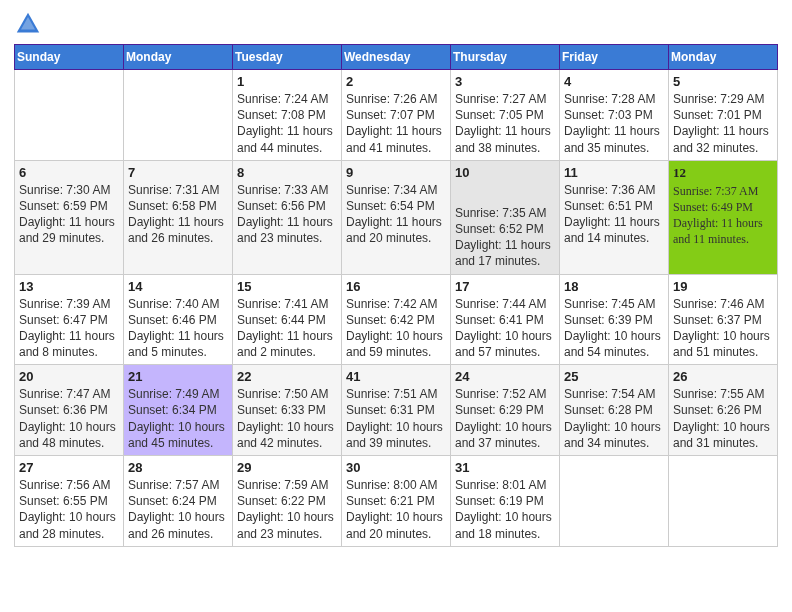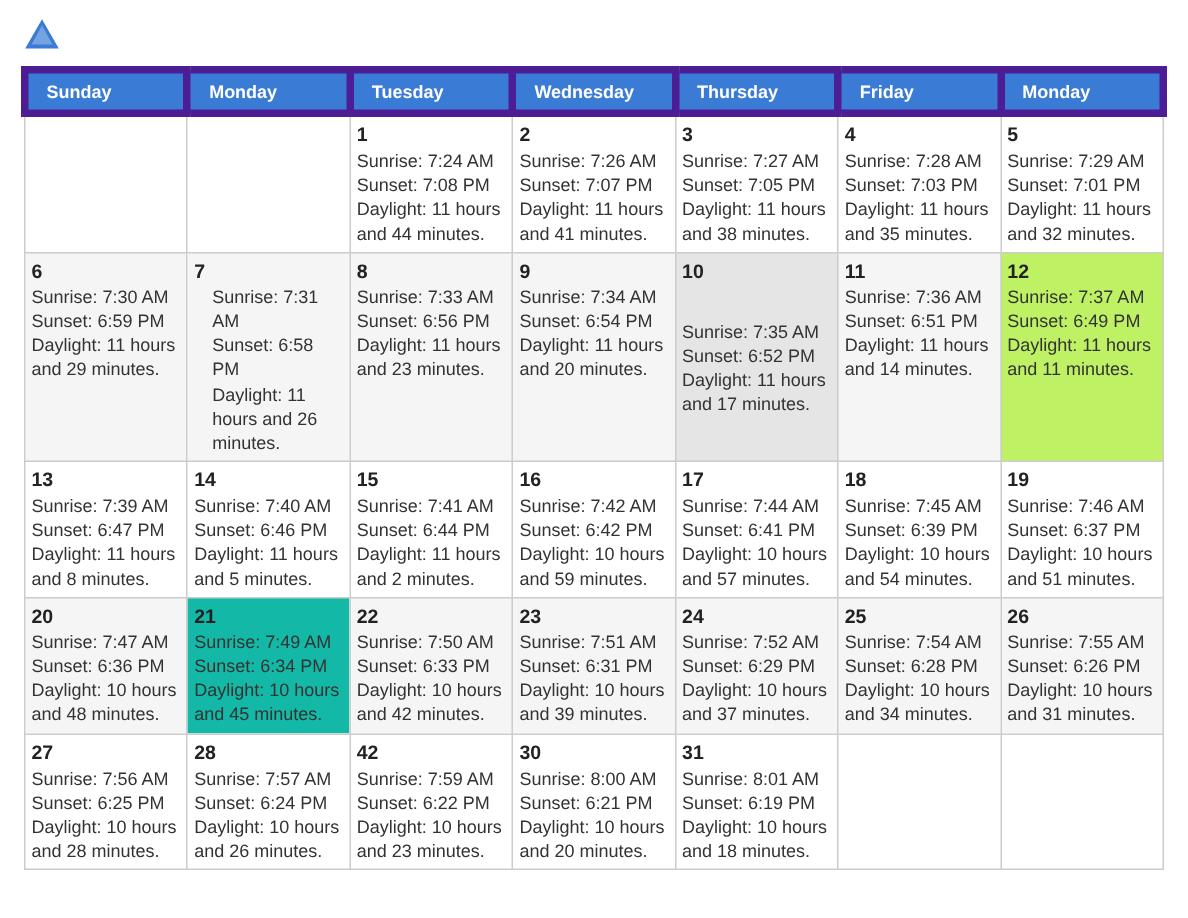--- a/index.html
+++ b/index.html
@@ -61,23 +61,23 @@
     .calendar {
       width: 100%;
       border-collapse: collapse;
       table-layout: fixed;
     }
     .calendar th {
       background: #3a7bd5;
       color: #fff;
       font-size: 12px;
       font-weight: bold;
-      padding: 5px 12px;
+      padding: 5px 2px;
       text-align: left;
-      border: 5px solid #4c1d95;
+      border: 1px solid #4c1d95;
     }
     .calendar td {
       border: 1px solid #ccc;
       vertical-align: top;
       padding: 4px 4px;
       font-size: 10px;
       color: #333;
       height: 88px;
       background: #fff;
     }
@@ -170,21 +170,21 @@
         </tr>
         <tr>
           <td style="background: rgb(245, 245, 245);">
             <span class="day-num">6</span>
             <div class="cell-info" style="white-space: pre-line;">Sunrise: 7:30 AM
 Sunset: 6:59 PM
 Daylight: 11 hours and 29 minutes.</div>
           </td>
           <td style="background: rgb(245, 245, 245);">
             <span class="day-num">7</span>
-            <div class="cell-info" style="white-space: pre-line; margin-left: 12px;">Sunrise: 7:31 AM
+            <div class="cell-info" style="white-space: pre-line;">Sunrise: 7:31 AM
 Sunset: 6:58 PM
 Daylight: 11 hours and 26 minutes.</div>
           </td>
           <td style="background: rgb(245, 245, 245);">
             <span class="day-num">8</span>
             <div class="cell-info" style="white-space: pre-line;">Sunrise: 7:33 AM
 Sunset: 6:56 PM
 Daylight: 11 hours and 23 minutes.</div>
           </td>
           <td style="background: rgb(245, 245, 245);">
@@ -198,21 +198,21 @@
             <div class="cell-info" style="white-space: pre-line; margin-top: 25px;">Sunrise: 7:35 AM
 Sunset: 6:52 PM
 Daylight: 11 hours and 17 minutes.</div>
           </td>
           <td style="background: rgb(245, 245, 245); margin-top: 34px;">
             <span class="day-num">11</span>
             <div class="cell-info" style="white-space: pre-line;">Sunrise: 7:36 AM
 Sunset: 6:51 PM
 Daylight: 11 hours and 14 minutes.</div>
           </td>
-          <td style="background: #bef264;">
+          <td style="background: #84cc16; font-family: Liberation Serif, serif;">
             <span class="day-num">12</span>
             <div class="cell-info" style="white-space: pre-line;">Sunrise: 7:37 AM
 Sunset: 6:49 PM
 Daylight: 11 hours and 11 minutes.</div>
           </td>
         </tr>
         <tr>
           <td>
             <span class="day-num">13</span>
             <div class="cell-info" style="white-space: pre-line;">Sunrise: 7:39 AM
@@ -256,34 +256,34 @@
 Daylight: 10 hours and 51 minutes.</div>
           </td>
         </tr>
         <tr>
           <td style="background: rgb(245, 245, 245);">
             <span class="day-num">20</span>
             <div class="cell-info" style="white-space: pre-line;">Sunrise: 7:47 AM
 Sunset: 6:36 PM
 Daylight: 10 hours and 48 minutes.</div>
           </td>
-          <td style="background: #14b8a6;">
+          <td style="background: #c4b5fd;">
             <span class="day-num">21</span>
             <div class="cell-info" style="white-space: pre-line;">Sunrise: 7:49 AM
 Sunset: 6:34 PM
 Daylight: 10 hours and 45 minutes.</div>
           </td>
           <td style="background: rgb(245, 245, 245);">
             <span class="day-num">22</span>
             <div class="cell-info" style="white-space: pre-line;">Sunrise: 7:50 AM
 Sunset: 6:33 PM
 Daylight: 10 hours and 42 minutes.</div>
           </td>
           <td style="background: rgb(245, 245, 245);">
-            <span class="day-num">23</span>
+            <span class="day-num">41</span>
             <div class="cell-info" style="white-space: pre-line;">Sunrise: 7:51 AM
 Sunset: 6:31 PM
 Daylight: 10 hours and 39 minutes.</div>
           </td>
           <td style="background: rgb(245, 245, 245);">
             <span class="day-num">24</span>
             <div class="cell-info" style="white-space: pre-line;">Sunrise: 7:52 AM
 Sunset: 6:29 PM
 Daylight: 10 hours and 37 minutes.</div>
           </td>
@@ -297,31 +297,31 @@
             <span class="day-num">26</span>
             <div class="cell-info" style="white-space: pre-line;">Sunrise: 7:55 AM
 Sunset: 6:26 PM
 Daylight: 10 hours and 31 minutes.</div>
           </td>
         </tr>
         <tr>
           <td>
             <span class="day-num">27</span>
             <div class="cell-info" style="white-space: pre-line;">Sunrise: 7:56 AM
-Sunset: 6:25 PM
+Sunset: 6:55 PM
 Daylight: 10 hours and 28 minutes.</div>
           </td>
           <td>
             <span class="day-num">28</span>
             <div class="cell-info" style="white-space: pre-line;">Sunrise: 7:57 AM
 Sunset: 6:24 PM
 Daylight: 10 hours and 26 minutes.</div>
           </td>
           <td>
-            <span class="day-num">42</span>
+            <span class="day-num">29</span>
             <div class="cell-info" style="white-space: pre-line;">Sunrise: 7:59 AM
 Sunset: 6:22 PM
 Daylight: 10 hours and 23 minutes.</div>
           </td>
           <td>
             <span class="day-num">30</span>
             <div class="cell-info" style="white-space: pre-line;">Sunrise: 8:00 AM
 Sunset: 6:21 PM
 Daylight: 10 hours and 20 minutes.</div>
           </td>

